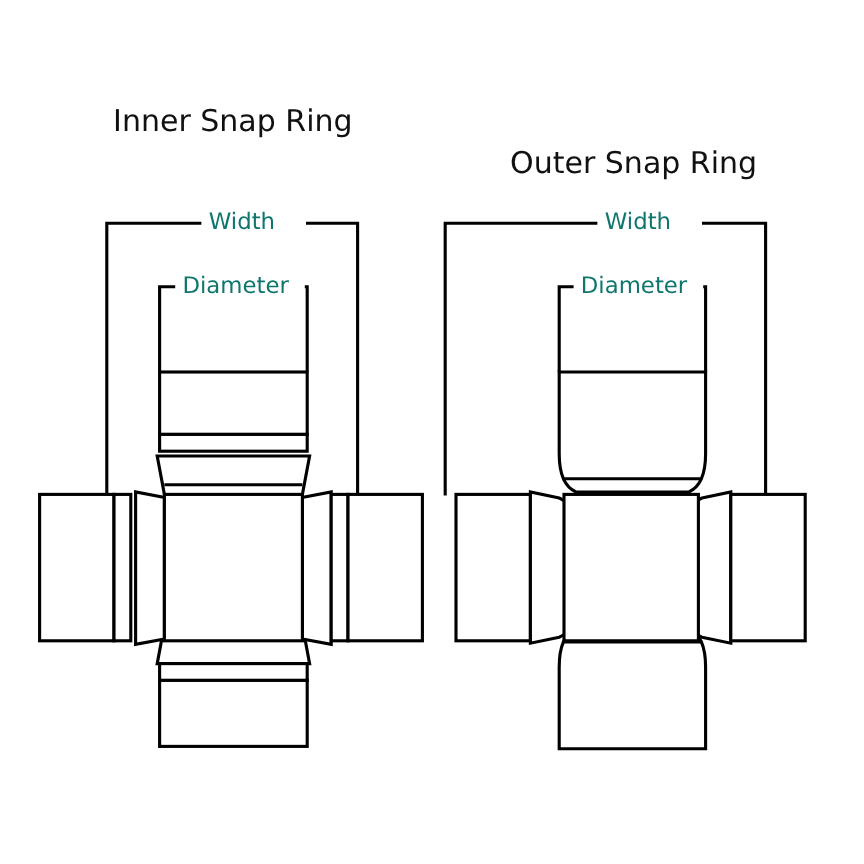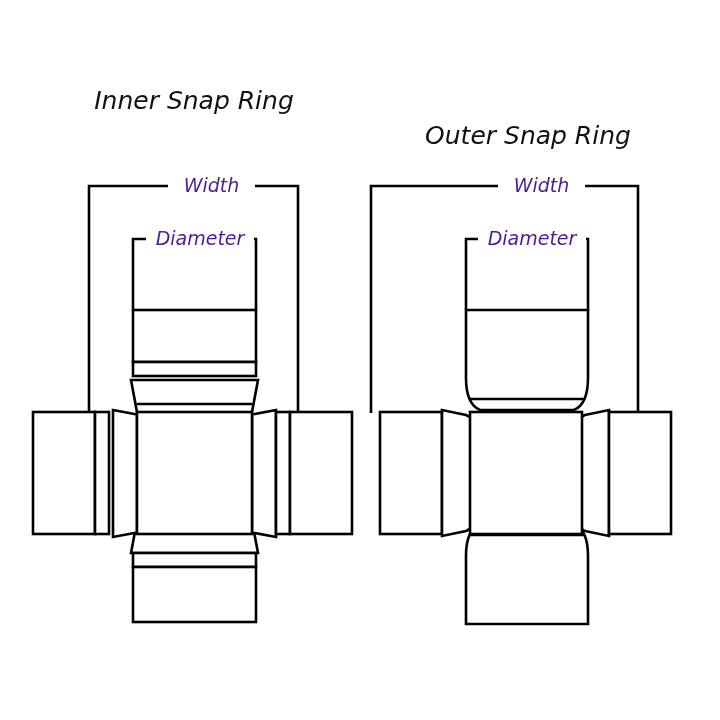--- a/index.html
+++ b/index.html
@@ -7,41 +7,40 @@
     padding: 0;
     background: #ffffff;
   }
   #page {
     position: relative;
     width: 720px;
     height: 668px;
     background: #ffffff;
     font-family: "DejaVu Sans", sans-serif;
     overflow: hidden;
-    font-style: italic;
   }
   .panel-title {
     position: absolute;
     text-align: center;
     font-size: 25px;
     color: #111111;
     font-family: "DejaVu Sans", sans-serif;
     white-space: nowrap;
   }
   #title-left  { left: 44px;  top: 86px; width: 300px; }
   #title-right { left: 378px; top: 86px; width: 300px; margin-top: 35px; }
 
   .dim-label {
     position: absolute;
     font-size: 19px;
-    color: #4c1d95;
+    color: #0f766e;
     background: #ffffff;
     padding: 0 6px;
     white-space: nowrap;
-    text-align: center;
+    text-align: left;
   }
   svg.art {
     position: absolute;
     left: 0;
     top: 0;
     width: 720px;
     height: 720px;
   }
   svg.art path, svg.art line, svg.art rect, svg.art polyline {
     fill: none;

